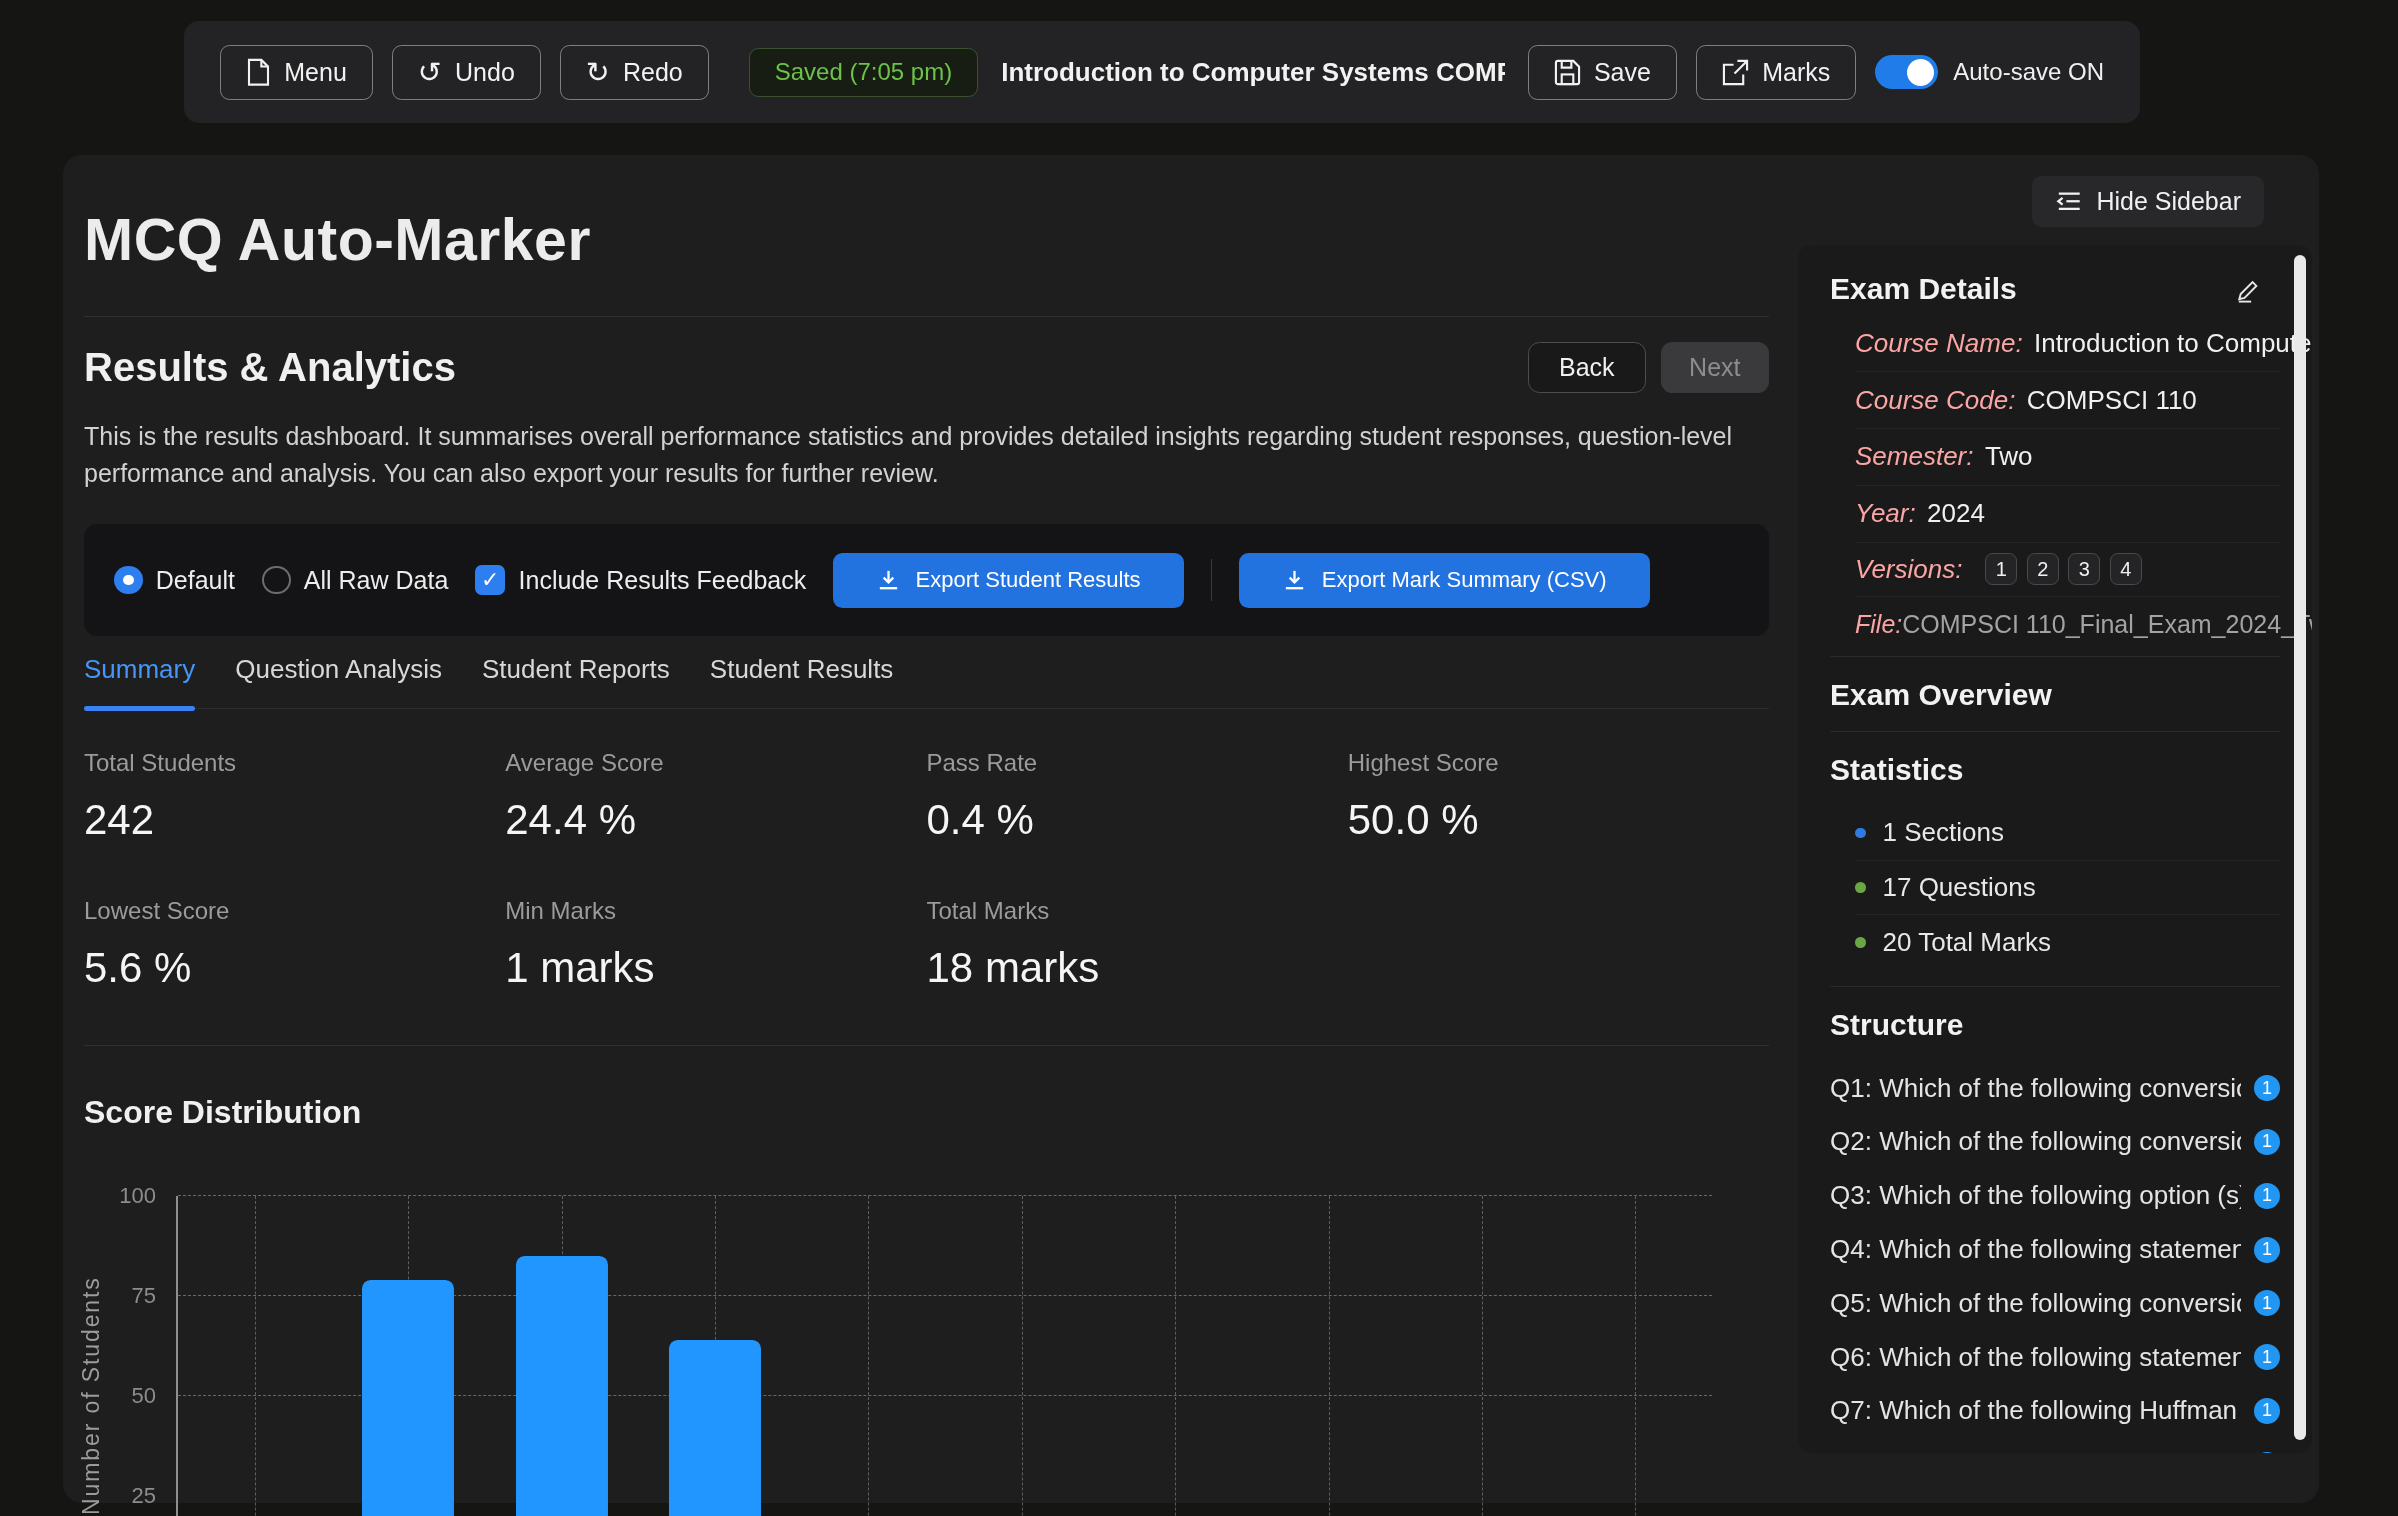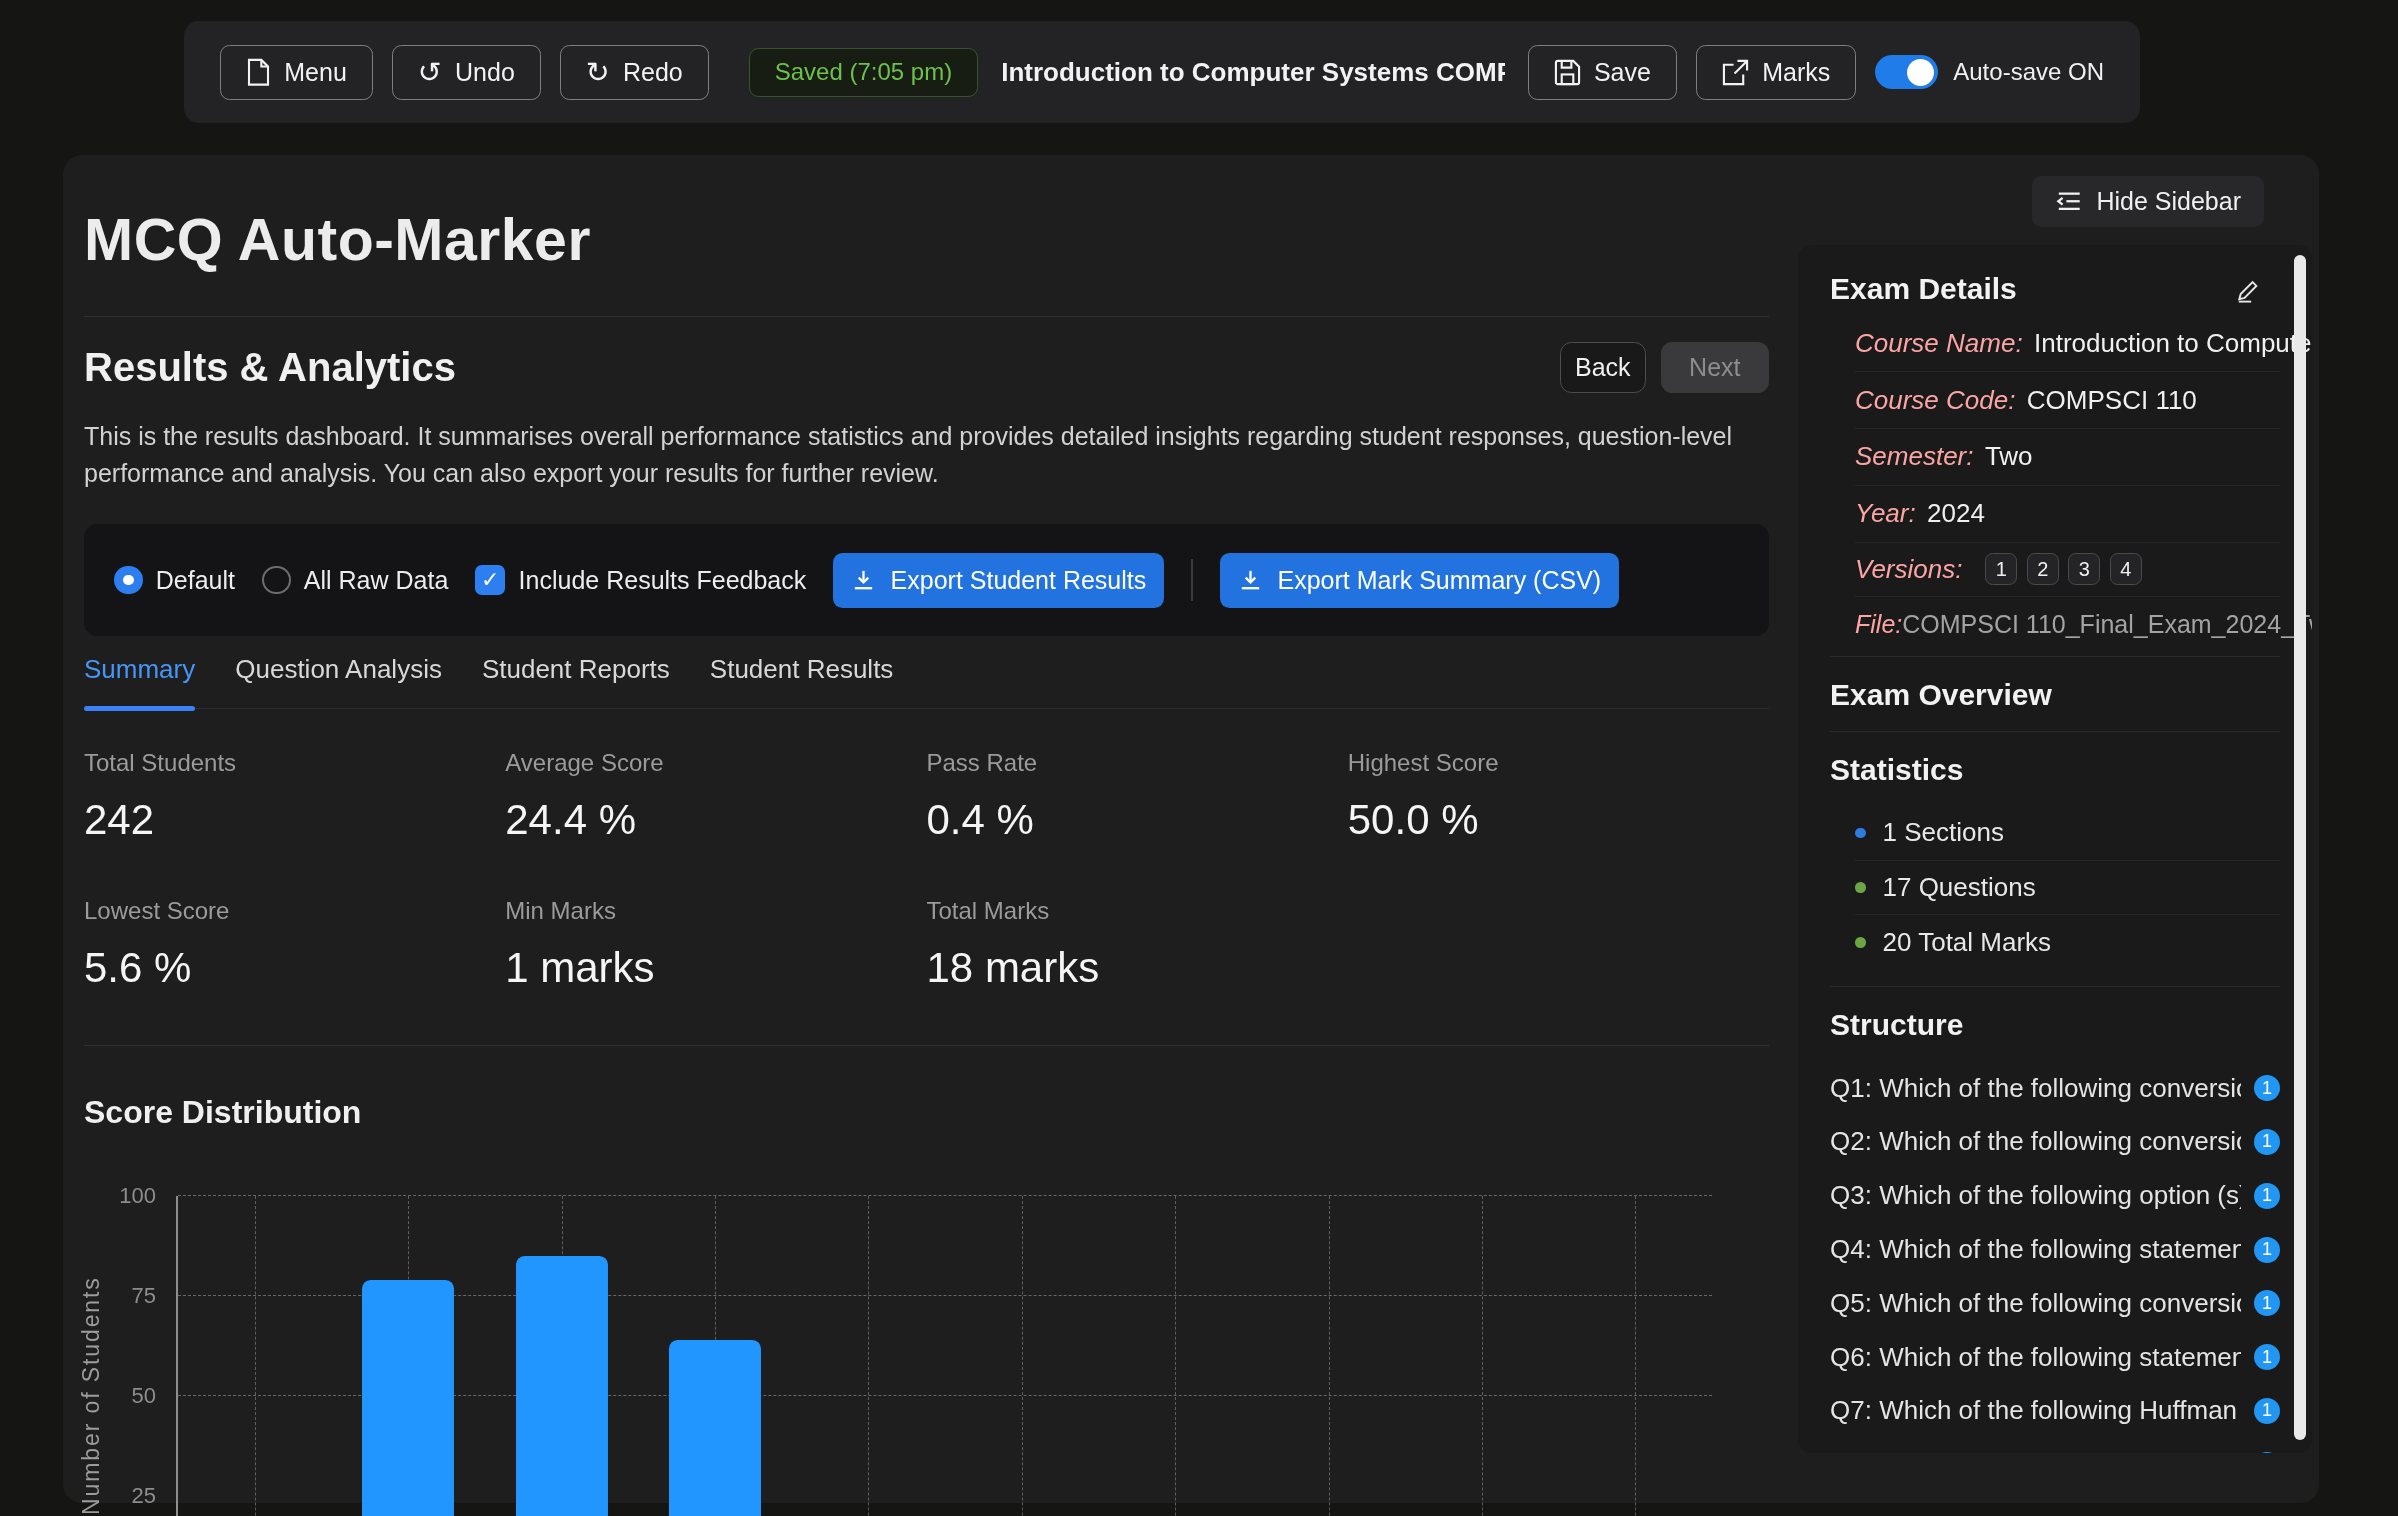--- a/index.html
+++ b/index.html
@@ -47,21 +47,21 @@
   }
 
   .content { position:absolute; left:21px; top:0; width:1685px; }
   .app-title { margin:51px 0 0 0; font-size:59px; font-weight:700; color:#ececec; letter-spacing:0.5px; }
   .divider { border:none; border-top:1.9px solid #303031; margin:0; }
   .div1 { margin-top:42px; }
   .section-head { margin-top:25px; display:flex; justify-content:space-between; align-items:center; }
   .section-title { margin:0; font-size:40px; font-weight:700; color:#f0f0f0; }
   .nav-btns { display:flex; gap:15px; }
   .btn-back {
-    height:51px; padding:0 14px; display:flex; align-items:center; font-size:25px;
+    height:51px; padding:0 30px; display:flex; align-items:center; font-size:25px;
     background:#191919; border:1.9px solid #4d4d4f; border-radius:11.4px; color:#f0f0f0; cursor:pointer;
   }
   .btn-next {
     height:51px; padding:0 28.5px; display:flex; align-items:center; font-size:25px;
     background:#3a3a3d; border:none; border-radius:11.4px; color:#8d8d90;
   }
   .desc { margin:25px 0 0 0; font-size:25px; line-height:37px; color:#d2d2d2; }
 
   
   .controls {
@@ -75,22 +75,22 @@
     content:''; position:absolute; left:50%; top:50%; width:10.5px; height:10.5px;
     margin:-5.2px 0 0 -5.2px; border-radius:50%; background:#fff;
   }
   .ctrl-label { font-size:25px; color:#ededed; white-space:nowrap; }
   .check-row { display:flex; align-items:center; gap:13.3px; cursor:pointer; }
   .checkbox {
     width:30px; height:30px; border-radius:6.7px; background:#2d7ff0; color:#fff;
     display:flex; align-items:center; justify-content:center; font-size:22px; flex:none;
   }
   .blue-btn {
-    height:55px; padding:0 18px; background:#2273df; border:none; border-radius:9.5px;
-    color:#ffffff; font-size:25px; font-weight:500; display:flex; align-items:center;
+    height:55px; padding:0 43px; background:#2273df; border:none; border-radius:9.5px;
+    color:#ffffff; font-size:22px; font-weight:500; display:flex; align-items:center;
     gap:14.3px; cursor:pointer; white-space:nowrap;
   }
   .vsep { width:1.9px; height:42px; background:#3c3c3f; }
 
   
   .tabs { margin-top:18px; display:flex; gap:40px; border-bottom:1.9px solid #2c2c2e; }
   .tab { padding-bottom:23px; font-size:26px; color:#d8d8d8; position:relative; cursor:pointer; white-space:nowrap; }
   .tab.on { color:#4695f8; }
   .tab.on::after { content:''; position:absolute; left:0; right:0; bottom:-2.9px; height:4.8px; background:#3b82f6; border-radius:2.9px; }
 

